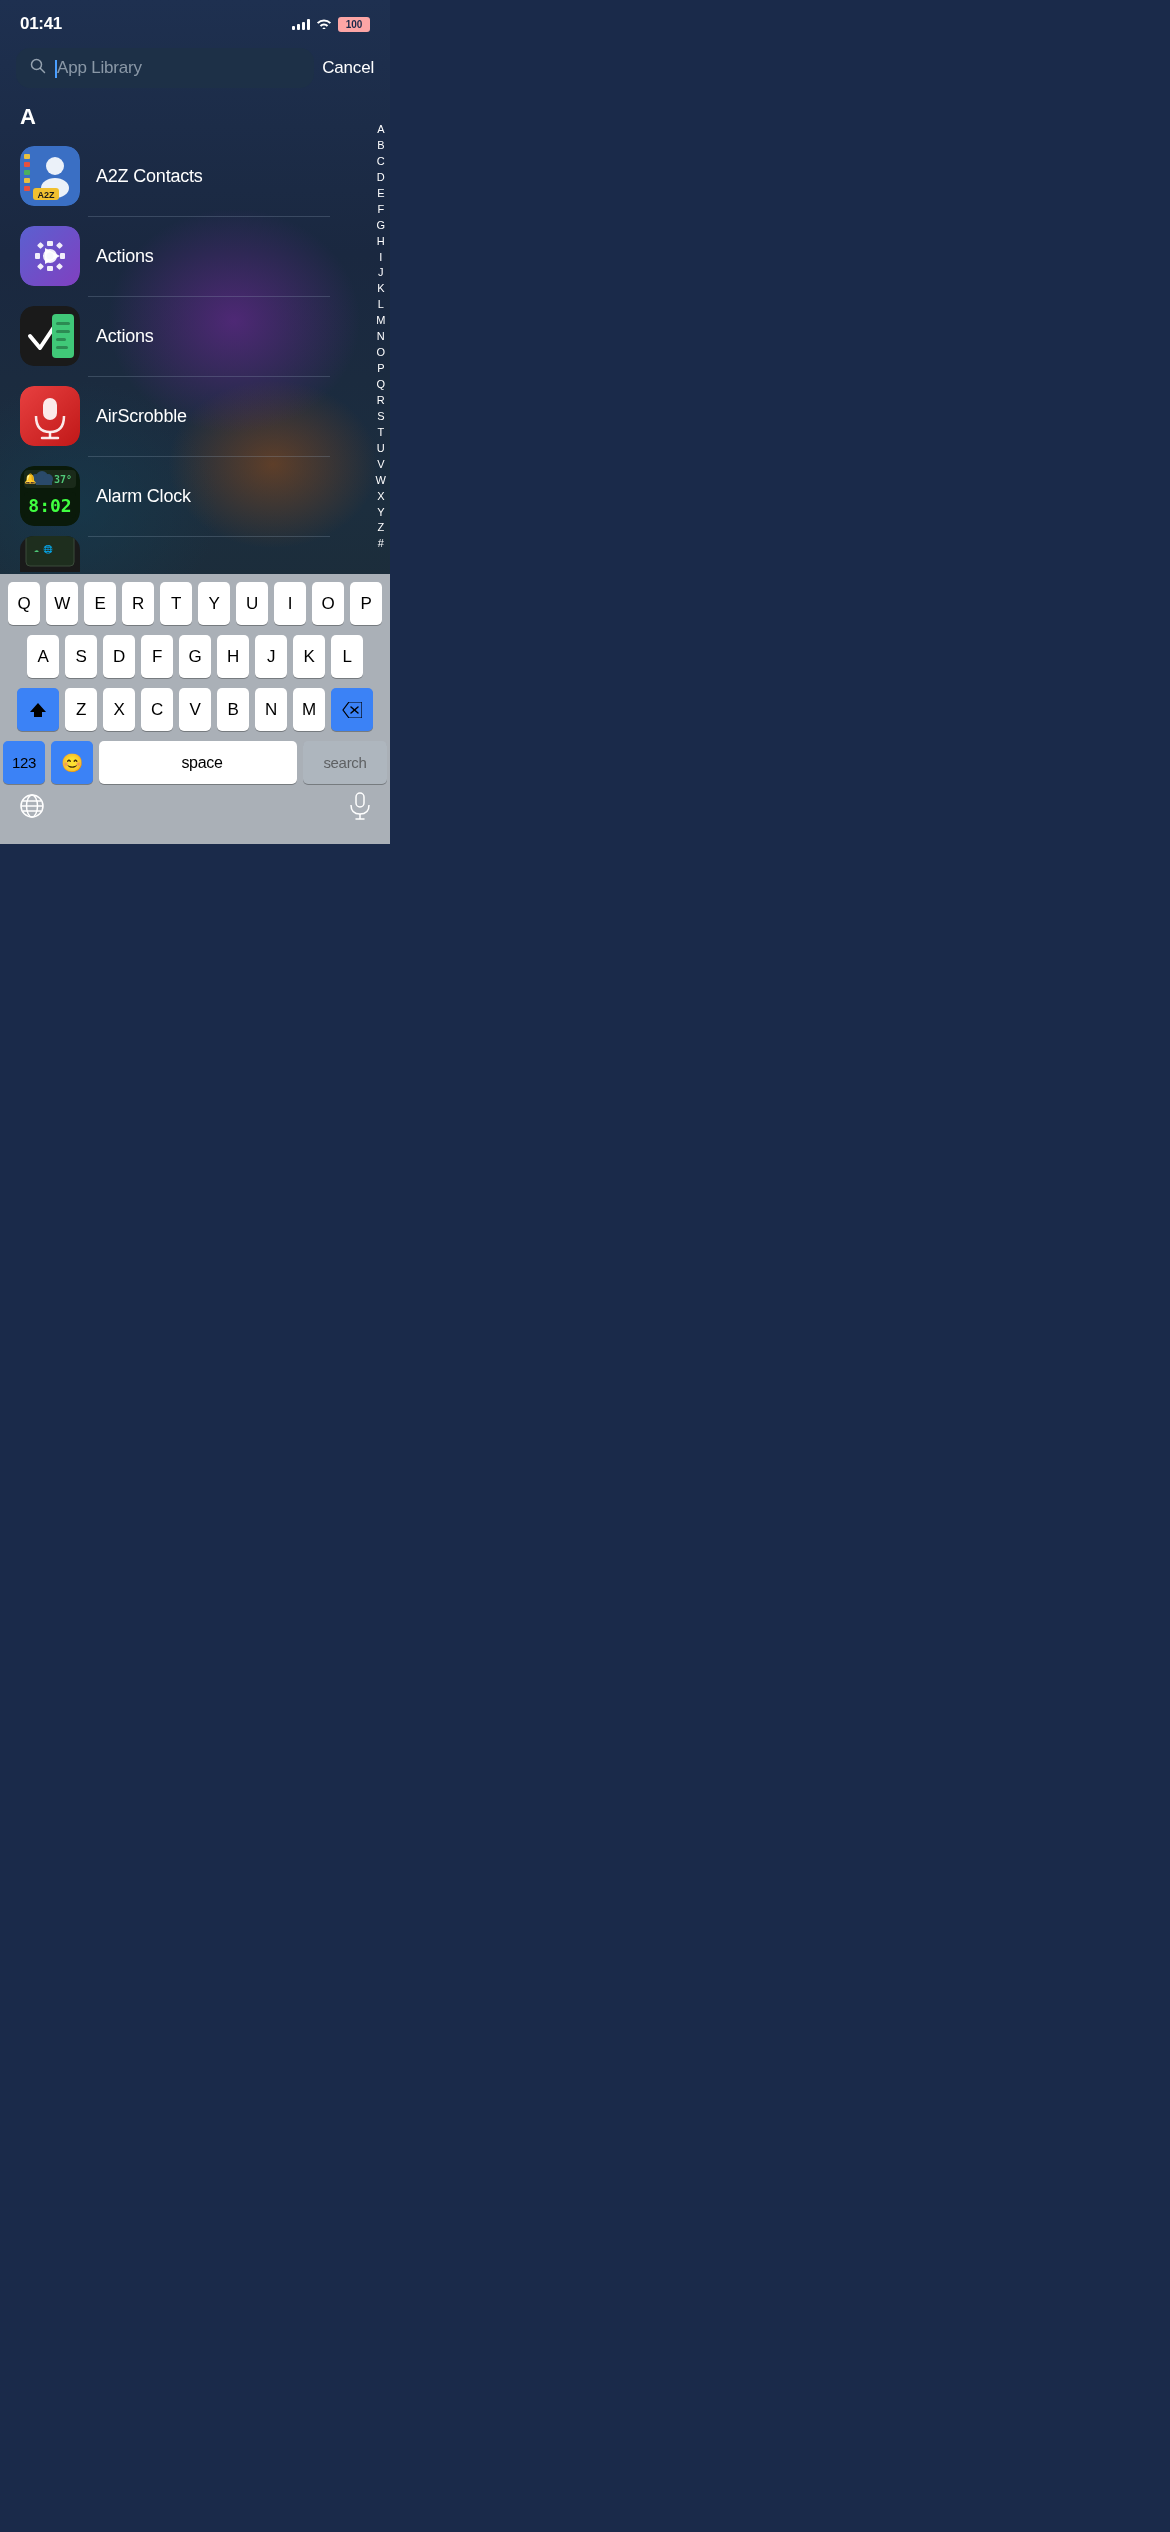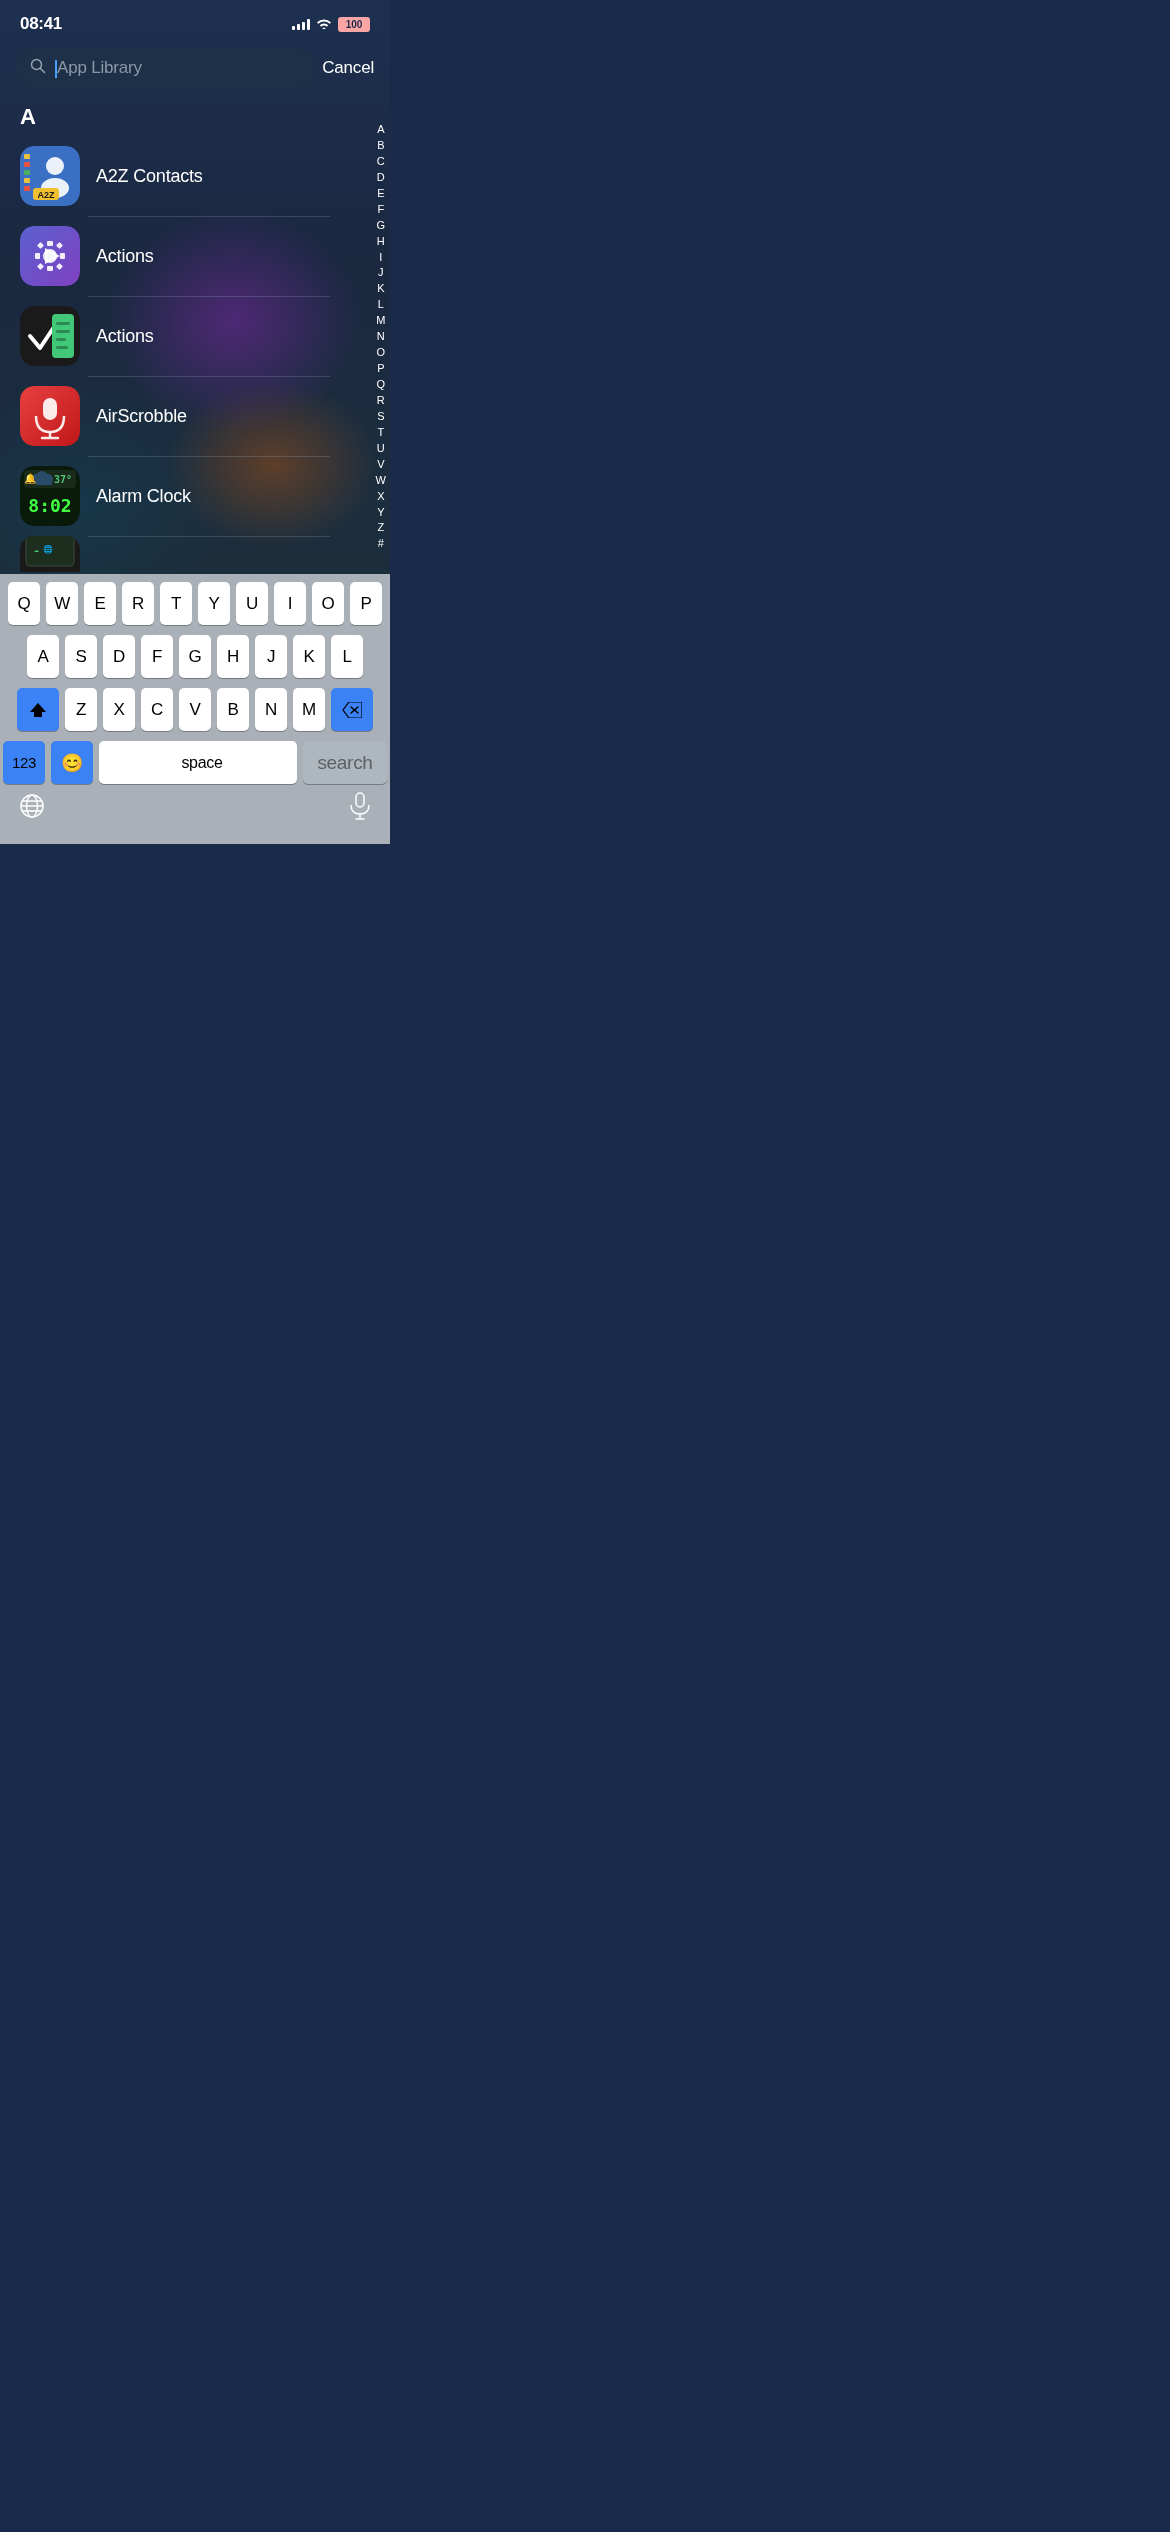--- a/index.html
+++ b/index.html
@@ -279,21 +279,21 @@
       min-width: unset;
       font-size: 16px;
       color: #000;
       font-weight: 400;
       padding-left: 8px;
     }
 
     .key-search {
       min-width: 84px;
       max-width: 84px;
-      font-size: 19px;
+      font-size: 15px;
       background: #aeb6be;
       color: rgba(60,60,60,0.7);
     }
 
     .keyboard-bottom-row {
       display: flex;
       justify-content: space-between;
       align-items: center;
       padding: 4px 8px 10px 8px;
     }
@@ -311,21 +311,21 @@
     }
   </style>
 </head>
 <body>
 
 <div class="bg"></div>
 
 <div class="content">
 
   <div class="status-bar">
-    <span class="status-time">08:41</span>
+    <span class="status-time">01:41</span>
     <div class="status-icons">
       <div class="signal-bars">
         <span style="height:4px"></span>
         <span style="height:6px"></span>
         <span style="height:8px"></span>
         <span style="height:11px"></span>
       </div>
       <span class="wifi-icon">
         <svg width="16" height="12" viewBox="0 0 16 12" fill="white">
           <path d="M8 10.5a1.5 1.5 0 1 1 0 3 1.5 1.5 0 0 1 0-3zM8 6.5a6 6 0 0 1 4.24 1.76l-1.42 1.42A4 4 0 0 0 8 8.5a4 4 0 0 0-2.82 1.18L3.76 8.26A6 6 0 0 1 8 6.5zM8 2.5a10 10 0 0 1 7.07 2.93l-1.41 1.41A8 8 0 0 0 8 4.5a8 8 0 0 0-5.66 2.34L.93 5.43A10 10 0 0 1 8 2.5z"></path>

